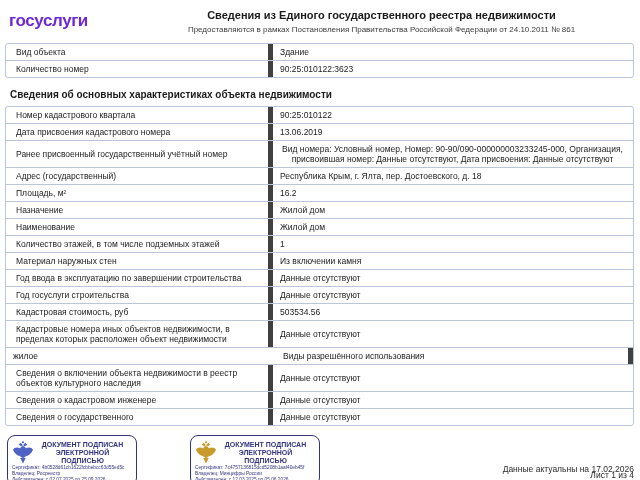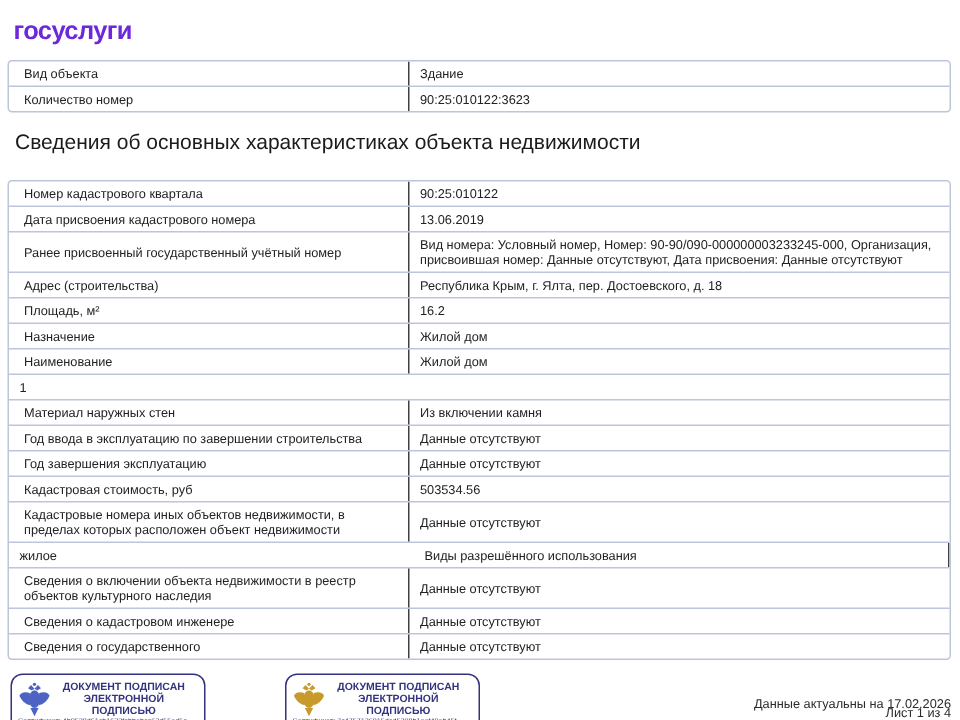--- a/index.html
+++ b/index.html
@@ -31,28 +31,28 @@
     margin-top:9px;margin-right:2px;
     overflow:hidden;background:#fff;
   }
   .trow{display:grid;grid-template-columns:267px 1fr;min-height:16px;}
   .trow + .trow{border-top:1px solid #bcc6da;}
   .tcell{
     font-size:8.5px;line-height:10px;
     padding:3px 8px 3px 10px;
     display:flex;align-items:center;
   }
-  .tcell.label{border-right:1px solid #404040;}
-  .tcell.value{padding-left:7px;}
+  .tcell.label{border-right:5px solid #404040;}
+  .tcell.value{padding-left:7px;text-align:center;}
 
   .section-title{
-    font-size:14px;font-weight:normal;color:#1b1b1b;
+    font-size:10px;font-weight:bold;color:#1b1b1b;
     margin:11px 0 0 5px;
   }
-  .tbl.main{margin-top:18px;}
+  .tbl.main{margin-top:6px;}
 
   
   .stamps{display:flex;gap:53px;margin:9px 0 0 2px;}
   .stamp{
     width:119px;
     border:1.6px solid #33337f;border-radius:8px;
     padding:3px 5px 3px 4px;
     background:#fff;
   }
   .stamp-top{display:flex;align-items:flex-start;}
@@ -70,20 +70,24 @@
   .sheet-no{position:absolute;right:6px;top:470px;font-size:8.5px;color:#2b2b2b;}
   .actual-date{position:absolute;right:6px;top:464px;font-size:8.5px;color:#2b2b2b;}
 </style>
 </head>
 <body>
 
 <div class="page">
 
   <div class="header">
     <div class="logo">госуслуги</div>
+    <div class="head-center">
+      <div class="doc-title">Сведения из Единого государственного реестра недвижимости</div>
+      <div class="doc-subtitle">Предоставляются в рамках Постановления Правительства Российской Федерации от 24.10.2011 № 861</div>
+    </div>
   </div>
 
   <div class="tbl">
     <div class="trow">
       <div class="tcell label">Вид объекта</div>
       <div class="tcell value">Здание</div>
     </div>
     <div class="trow">
       <div class="tcell label">Количество номер</div>
       <div class="tcell value">90:25:010122:3623</div>
@@ -99,48 +103,49 @@
     </div>
     <div class="trow">
       <div class="tcell label">Дата присвоения кадастрового номера</div>
       <div class="tcell value">13.06.2019</div>
     </div>
     <div class="trow">
       <div class="tcell label">Ранее присвоенный государственный учётный номер</div>
       <div class="tcell value">Вид номера: Условный номер, Номер: 90-90/090-000000003233245-000, Организация, присвоившая номер: Данные отсутствуют, Дата присвоения: Данные отсутствуют</div>
     </div>
     <div class="trow">
-      <div class="tcell label">Адрес (строительства)</div>
+      <div class="tcell label">Адрес (государственный)</div>
       <div class="tcell value">Республика Крым, г. Ялта, пер. Достоевского, д. 18</div>
     </div>
     <div class="trow">
       <div class="tcell label">Площадь, м²</div>
       <div class="tcell value">16.2</div>
     </div>
     <div class="trow">
       <div class="tcell label">Назначение</div>
       <div class="tcell value">Жилой дом</div>
     </div>
     <div class="trow">
       <div class="tcell label">Наименование</div>
       <div class="tcell value">Жилой дом</div>
     </div>
     <div class="trow">
+      <div class="tcell label">Количество этажей, в том числе подземных этажей</div>
       <div class="tcell value">1</div>
     </div>
     <div class="trow">
       <div class="tcell label">Материал наружных стен</div>
       <div class="tcell value">Из включении камня</div>
     </div>
     <div class="trow">
       <div class="tcell label">Год ввода в эксплуатацию по завершении строительства</div>
       <div class="tcell value">Данные отсутствуют</div>
     </div>
     <div class="trow">
-      <div class="tcell label">Год завершения эксплуатацию</div>
+      <div class="tcell label">Год госуслуги строительства</div>
       <div class="tcell value">Данные отсутствуют</div>
     </div>
     <div class="trow">
       <div class="tcell label">Кадастровая стоимость, руб</div>
       <div class="tcell value">503534.56</div>
     </div>
     <div class="trow">
       <div class="tcell label">Кадастровые номера иных объектов недвижимости, в пределах которых расположен объект недвижимости</div>
       <div class="tcell value">Данные отсутствуют</div>
     </div>

